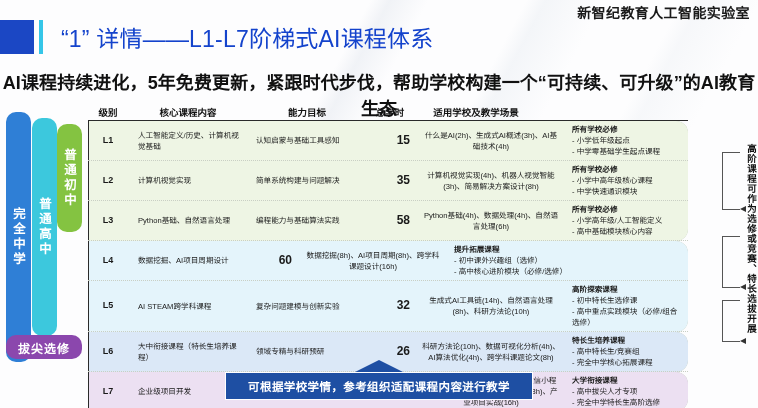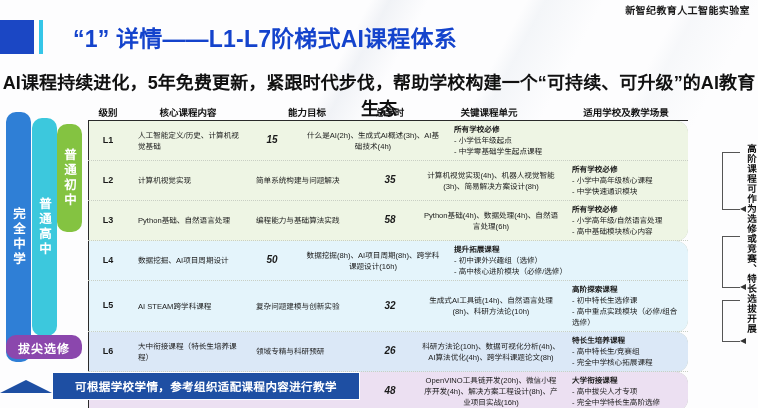--- a/index.html
+++ b/index.html
@@ -27,21 +27,21 @@
       #fdfdfe;
     z-index: 0;
   }
 
   .stage { position: absolute; inset: 0; z-index: 1; }
 
   
   .brand {
     position: absolute;
     top: 2px; right: 8px;
-    font-size: 10px;
+    font-size: 14px;
     font-weight: bold;
     color: #1a1a1a;
     letter-spacing: .4px;
   }
 
   .title-row {
     position: absolute;
     top: 20px; left: 0;
     height: 34px;
     display: flex;
@@ -50,23 +50,23 @@
   .title-block {
     width: 34px; height: 34px;
     background: #1b47c4;
   }
   .title-bar {
     width: 4px; height: 34px;
     background: #35c6e8;
     margin-left: 5px;
   }
   .title-text {
-    margin-left: 30px;
+    margin-left: 18px;
     font-size: 23px;
-    font-weight: bold;
+    font-weight: normal;
     color: #1443cc;
     letter-spacing: .2px;
     white-space: nowrap;
   }
 
   .subtitle {
     position: absolute;
     top: 68px; left: 0; right: 0;
     text-align: center;
     font-size: 18px;
@@ -117,21 +117,21 @@
 
   .trow .td {
     font-size: 7.6px;
     color: #1a1a1a;
     line-height: 1.45;
     padding: 3px 4px;
   }
   .td.c-level  { text-align: center; font-size: 9px; font-weight: bold; }
   .td.c-core   { text-align: left; padding-left: 10px; }
   .td.c-goal   { text-align: left; padding-left: 8px; }
-  .td.c-hours  { text-align: center; font-size: 10px; font-weight: bold; font-style: italic; }
+  .td.c-hours  { text-align: right; font-size: 12px; font-weight: bold; }
   .td.c-units  { text-align: center; padding-left: 8px; }
   .td.c-scene  { text-align: left; padding-left: 8px; }
 
   .scene-head { font-weight: bold; display: block; }
   .scene-line { display: block; }
 
   
   .grp {
     position: absolute;
     left: 0; right: 0;
@@ -213,21 +213,21 @@
     border-top: 3.5px solid transparent;
     border-bottom: 3.5px solid transparent;
     border-right: 6px solid #333;
   }
 
   
   .banner-wrap {
     position: absolute;
     left: 0; right: 0; bottom: 8px;
     display: flex;
-    flex-direction: row;
+    flex-direction: column;
     align-items: center;
   }
   .banner-arrow {
     width: 0; height: 0;
     border-left: 26px solid transparent;
     border-right: 26px solid transparent;
     border-bottom: 13px solid #1e4fa3;
     margin-bottom: -1px;
   }
   .banner {
@@ -265,37 +265,37 @@
     <div class="lbl lbl-elite">拔尖选修</div>
   </div>
 
   <div class="table-wrap">
 
     <div class="thead">
       <div class="th c-level">级别</div>
       <div class="th c-core">核心课程内容</div>
       <div class="th c-goal">能力目标</div>
       <div class="th c-hours">总学时</div>
-      <div class="th c-units">关键课程单元</div>
       <div class="th c-scene">适用学校及教学场景</div>
     </div>
 
     <div class="rows" id="rows-host">
         <div class="grp-border" style="top: 251px; height: 39px; border-radius: 0px 12px 12px 0px;"></div>
         <div class="grp grp-purple" style="top: 251px; height: 39px;"></div>
         <div class="grp-border" style="top: 211px; height: 40px; border-radius: 0px 12px 12px 0px;"></div>
         <div class="grp grp-blue" style="top: 211px; height: 40px;"></div>
         <div class="grp-border" style="top: 120px; height: 91px; border-radius: 0px 12px 12px 0px;"></div>
         <div class="grp grp-cyan" style="top: 120px; height: 91px;"></div>
         <div class="grp-border" style="top: 0px; height: 120px; border-radius: 0px 12px 12px 0px;"></div>
         <div class="grp grp-green" style="top: 0px; height: 120px;"></div>
       <div class="vline"></div>
     <div class="trow">
           <div class="td c-level">L1</div>
           <div class="td c-core">人工智能定义/历史、计算机视觉基础</div>
+          <div class="td c-goal">认知启蒙与基础工具感知</div>
           <div class="td c-hours">15</div>
           <div class="td c-units">什么是AI(2h)、生成式AI概述(3h)、AI基础技术(4h)</div>
           <div class="td c-scene">
             <span class="scene-head">所有学校必修</span>
             <span class="scene-line">- 小学低年级起点</span>
             <span class="scene-line">- 中学零基础学生起点课程</span>
           </div>
         </div>
         <div class="trow">
           <div class="td c-level">L2</div>
@@ -310,28 +310,28 @@
           </div>
         </div>
         <div class="trow">
           <div class="td c-level">L3</div>
           <div class="td c-core">Python基础、自然语言处理</div>
           <div class="td c-goal">编程能力与基础算法实践</div>
           <div class="td c-hours">58</div>
           <div class="td c-units">Python基础(4h)、数据处理(4h)、自然语言处理(6h)</div>
           <div class="td c-scene">
             <span class="scene-head">所有学校必修</span>
-            <span class="scene-line">- 小学高年级/自然语言处理</span>
+            <span class="scene-line">- 小学高年级/人工智能定义</span>
             <span class="scene-line">- 高中基础模块核心内容</span>
           </div>
         </div>
         <div class="trow">
           <div class="td c-level">L4</div>
           <div class="td c-core">数据挖掘、AI项目周期设计</div>
-          <div class="td c-hours">50</div>
+          <div class="td c-hours">60</div>
           <div class="td c-units">数据挖掘(8h)、AI项目周期(8h)、跨学科课题设计(16h)</div>
           <div class="td c-scene">
             <span class="scene-head">提升拓展课程</span>
             <span class="scene-line">- 初中课外兴趣组（选修）</span>
             <span class="scene-line">- 高中核心进阶模块（必修/选修）</span>
           </div>
         </div>
         <div class="trow">
           <div class="td c-level">L5</div>
           <div class="td c-core">AI STEAM跨学科课程</div>

